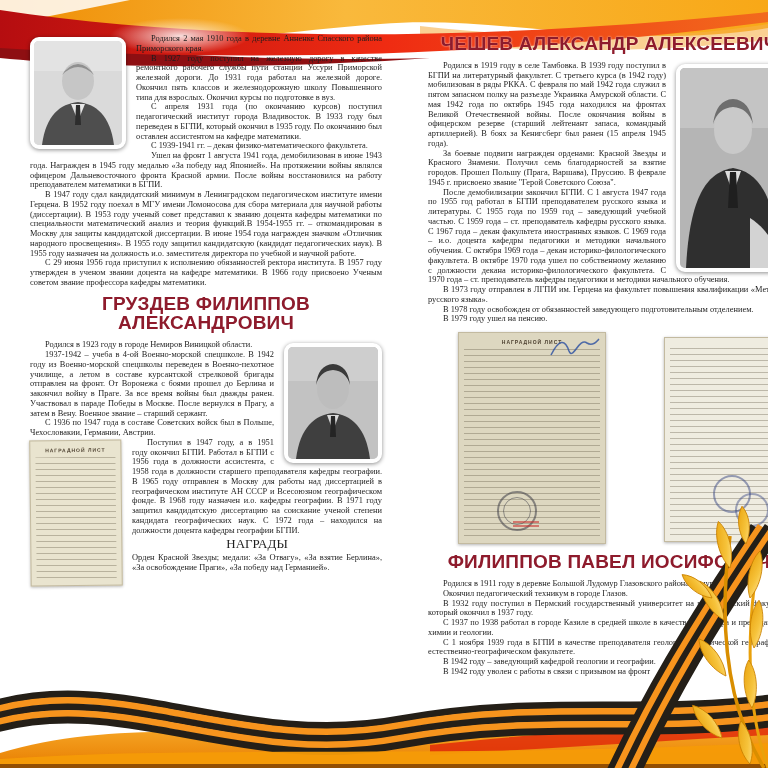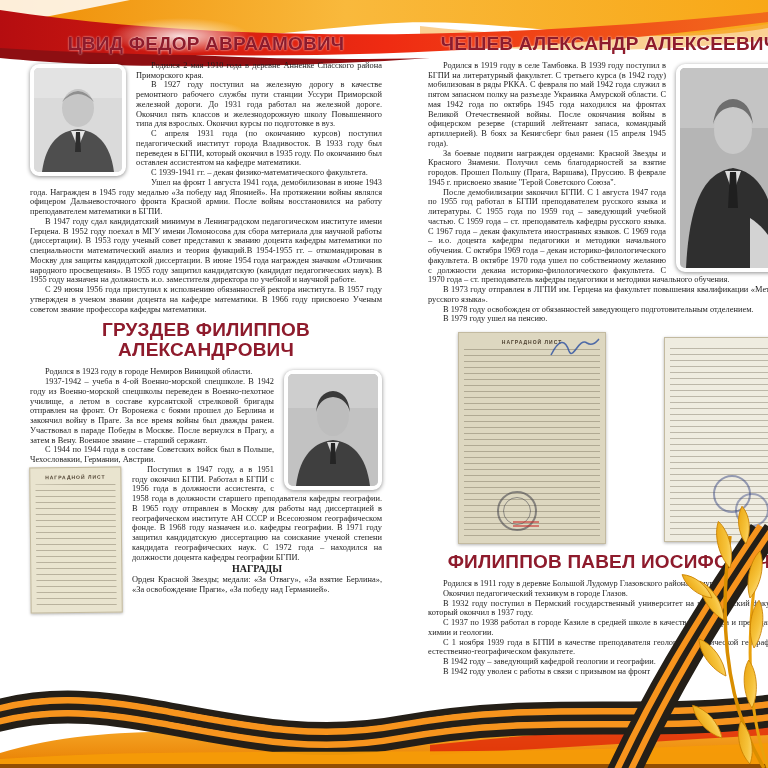--- a/index.html
+++ b/index.html
@@ -9,21 +9,21 @@
   .top-deco{top:0;left:0;width:768px;height:86px;}
   .bottom-deco{bottom:0;left:0;width:768px;height:85px;}
   .right-deco{right:0;bottom:0;width:190px;height:270px;z-index:5;}
   .col{position:absolute;top:34px;z-index:2;}
   .col-left{left:30px;width:352px;}
   .col-right{left:404px;width:362px;margin-left:24px;}
   h1.sec-title{font-family:"Liberation Sans",sans-serif;font-weight:bold;color:#8e1b2c;
        text-align:center;font-size:19px;line-height:1.05;margin:0 0 7px 0;letter-spacing:.2px;
        text-shadow:0 0 2px rgba(255,255,255,.9);}
   p.bio{margin:0;font-size:8.4px;line-height:1.16;text-align:justify;text-indent:15px;color:#1d1d1d;}
-  .awards-head{font-weight:bold;font-size:10px;text-align:center;margin:1px 0;color:#1d1d1d;}
+  .awards-head{font-weight:normal;font-size:13px;text-align:center;margin:1px 0;color:#1d1d1d;}
   .photo{border:4px solid #fff;border-radius:9px;box-shadow:0 1px 4px rgba(0,0,0,.45);
        overflow:hidden;background:#d6d6d6;}
   .photo svg{display:block;}
   .photo-tsvid{float:left;width:88px;height:104px;margin:3px 10px 3px 0;}
   .photo-gruzdev{float:right;width:90px;height:112px;margin:3px 0 3px 10px;}
   .photo-cheshev{float:right;width:106px;height:200px;margin:3px 0 3px 10px;}
   .doc{position:relative;background:#e9e4cf;border:1px solid #c3baa0;box-shadow:0 1px 3px rgba(0,0,0,.3);
        padding:6px 5px 4px 5px;box-sizing:border-box;}
   .doc-lines{background:repeating-linear-gradient(180deg, rgba(72,62,42,.30) 0 1px, transparent 1px 6px);
        width:100%;height:calc(100% - 12px);margin-top:4px;}
@@ -67,21 +67,20 @@
   <path d="M420,26 C560,42 680,38 768,24 L768,40 C660,52 540,54 420,42 Z" fill="#f6b04a" opacity=".6"></path>
   <path d="M0,0 L130,0 L0,26 Z" fill="#ffffff" opacity=".85"></path>
   <path d="M0,34 C120,54 260,62 430,58 C260,70 100,68 0,58 Z" fill="#8e0f12"></path>
   <path d="M0,10 C200,40 450,44 768,12 L768,22 C500,58 230,62 0,48 Z" fill="url(#gRed)"></path>
   <ellipse cx="180" cy="36" rx="70" ry="18" fill="url(#gGlare)"></ellipse>
 </svg>
 
 <div class="col col-left">
 
   <section>
-    <h1 class="sec-title">ЦВИД ФЕДОР АВРААМОВИЧ</h1>
 
     <div class="photo photo-tsvid">
       <svg width="88" height="104" viewBox="0 0 88 104">
         <rect width="88" height="104" fill="#dadada"></rect>
         <rect width="88" height="30" fill="#e3e3e3"></rect>
         <ellipse cx="44" cy="40" rx="16" ry="19" fill="#c6c6c6"></ellipse>
         <path d="M28,34 Q44,18 60,34 Q54,24 44,23 Q34,24 28,34 Z" fill="#8f8f8f"></path>
         <path d="M8,104 C12,74 26,63 44,61 C62,63 76,74 80,104 Z" fill="#4e4e4e"></path>
         <path d="M37,63 L44,80 L51,63 Z" fill="#e8e8e8"></path>
         <path d="M42,64 L46,64 L47,84 L41,84 Z" fill="#2d2d2d"></path>
@@ -108,21 +107,21 @@
         <ellipse cx="45" cy="42" rx="16" ry="20" fill="#bdbdbd"></ellipse>
         <path d="M28,38 Q30,18 45,17 Q60,18 62,38 Q58,24 45,23 Q32,24 28,38 Z" fill="#3a3a3a"></path>
         <path d="M8,112 C12,80 27,68 45,66 C63,68 78,80 82,112 Z" fill="#3f3f3f"></path>
         <path d="M39,68 L45,84 L51,68 Z" fill="#d9d9d9"></path>
         <path d="M43,69 L47,69 L48,90 L42,90 Z" fill="#242424"></path>
       </svg>
     </div>
 
     <p class="bio">Родился в 1923 году в городе Немиров Виницкой области.</p>
     <p class="bio">1937-1942 – учеба в 4-ой Военно-морской спецшколе. В 1942 году из Военно-морской спецшколы переведен в Военно-пехотное училище, а летом в составе курсантской стрелковой бригады отправлен на фронт. От Воронежа с боями прошел до Берлина и закончил войну в Праге. За все время войны был дважды ранен. Участвовал в параде Победы в Москве. После вернулся в Прагу, а затем в Вену. Военное звание – старший сержант.</p>
-    <p class="bio">С 1944 по 1944 года в составе Советских войск был в Польше, Чехословакии, Германии, Австрии.</p>
+    <p class="bio">С 1936 по 1947 года в составе Советских войск был в Польше, Чехословакии, Германии, Австрии.</p>
 
     <div class="doc doc-gruzdev">
       <div class="doc-title">НАГРАДНОЙ ЛИСТ</div>
       <div class="doc-lines"></div>
     </div>
 
     <p class="bio">Поступил в 1947 году, а в 1951 году окончил БГПИ. Работал  в БГПИ с 1956 года в должности ассистента, с 1958 года в должности старшего преподавателя кафедры географии. В 1965 году отправлен в Москву для работы над диссертацией в географическом институте АН СССР и Всесоюзном географическом фонде. В 1968 году назначен и.о. кафедры географии. В 1971 году защитил кандидатскую диссертацию на соискание ученой степени кандидата географических наук. С 1972 года – находился на должности доцента кафедры географии БГПИ.</p>
     <div class="awards-head">НАГРАДЫ</div>
     <p class="bio" style="text-indent:0;">Орден Красной Звезды; медали: «За Отвагу», «За взятие  Берлина», «За освобождение Праги», «За победу над Германией».</p>
     <div class="clear"></div>

